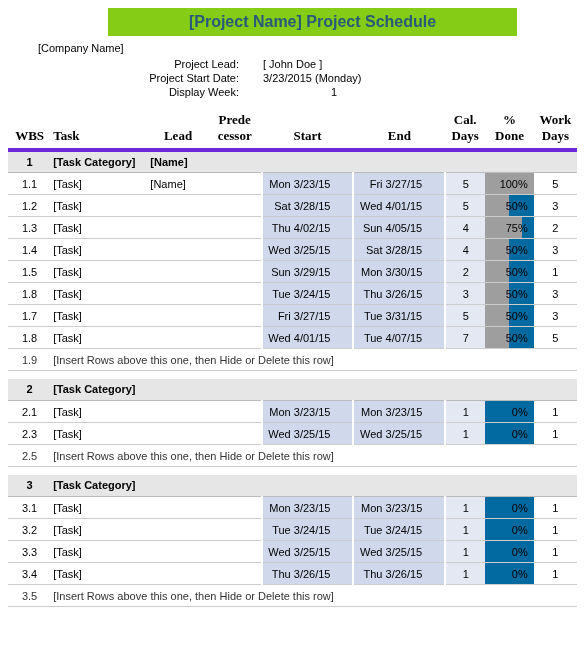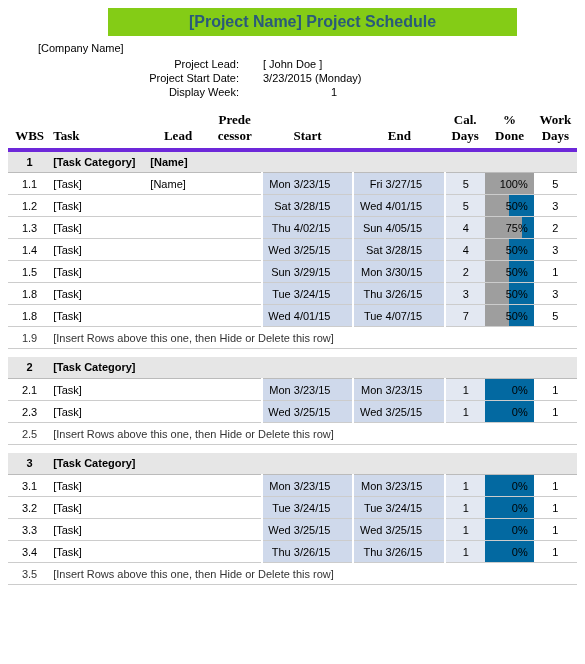--- a/index.html
+++ b/index.html
@@ -231,20 +231,34 @@
         <td class="date-cell right">Tue 3/24/15</td>
         <td class="date-cell right">Thu 3/26/15</td>
         <td class="cal-cell">3</td>
         <td class="pct-cell">
           <span class="pct-fill" style="width:50%"></span>
           <span class="pct-text">50%</span>
         </td>
         <td>3</td>
       </tr>
       <tr>
+        <td>1.7</td>
+        <td class="left">[Task]</td>
+        <td class="left"></td>
+        <td></td>
+        <td class="date-cell right">Fri 3/27/15</td>
+        <td class="date-cell right">Tue 3/31/15</td>
+        <td class="cal-cell">5</td>
+        <td class="pct-cell">
+          <span class="pct-fill" style="width:50%"></span>
+          <span class="pct-text">50%</span>
+        </td>
+        <td>3</td>
+      </tr>
+      <tr>
         <td>1.8</td>
         <td class="left">[Task]</td>
         <td class="left"></td>
         <td></td>
         <td class="date-cell right">Wed 4/01/15</td>
         <td class="date-cell right">Tue 4/07/15</td>
         <td class="cal-cell">7</td>
         <td class="pct-cell">
           <span class="pct-fill" style="width:50%"></span>
           <span class="pct-text">50%</span>

